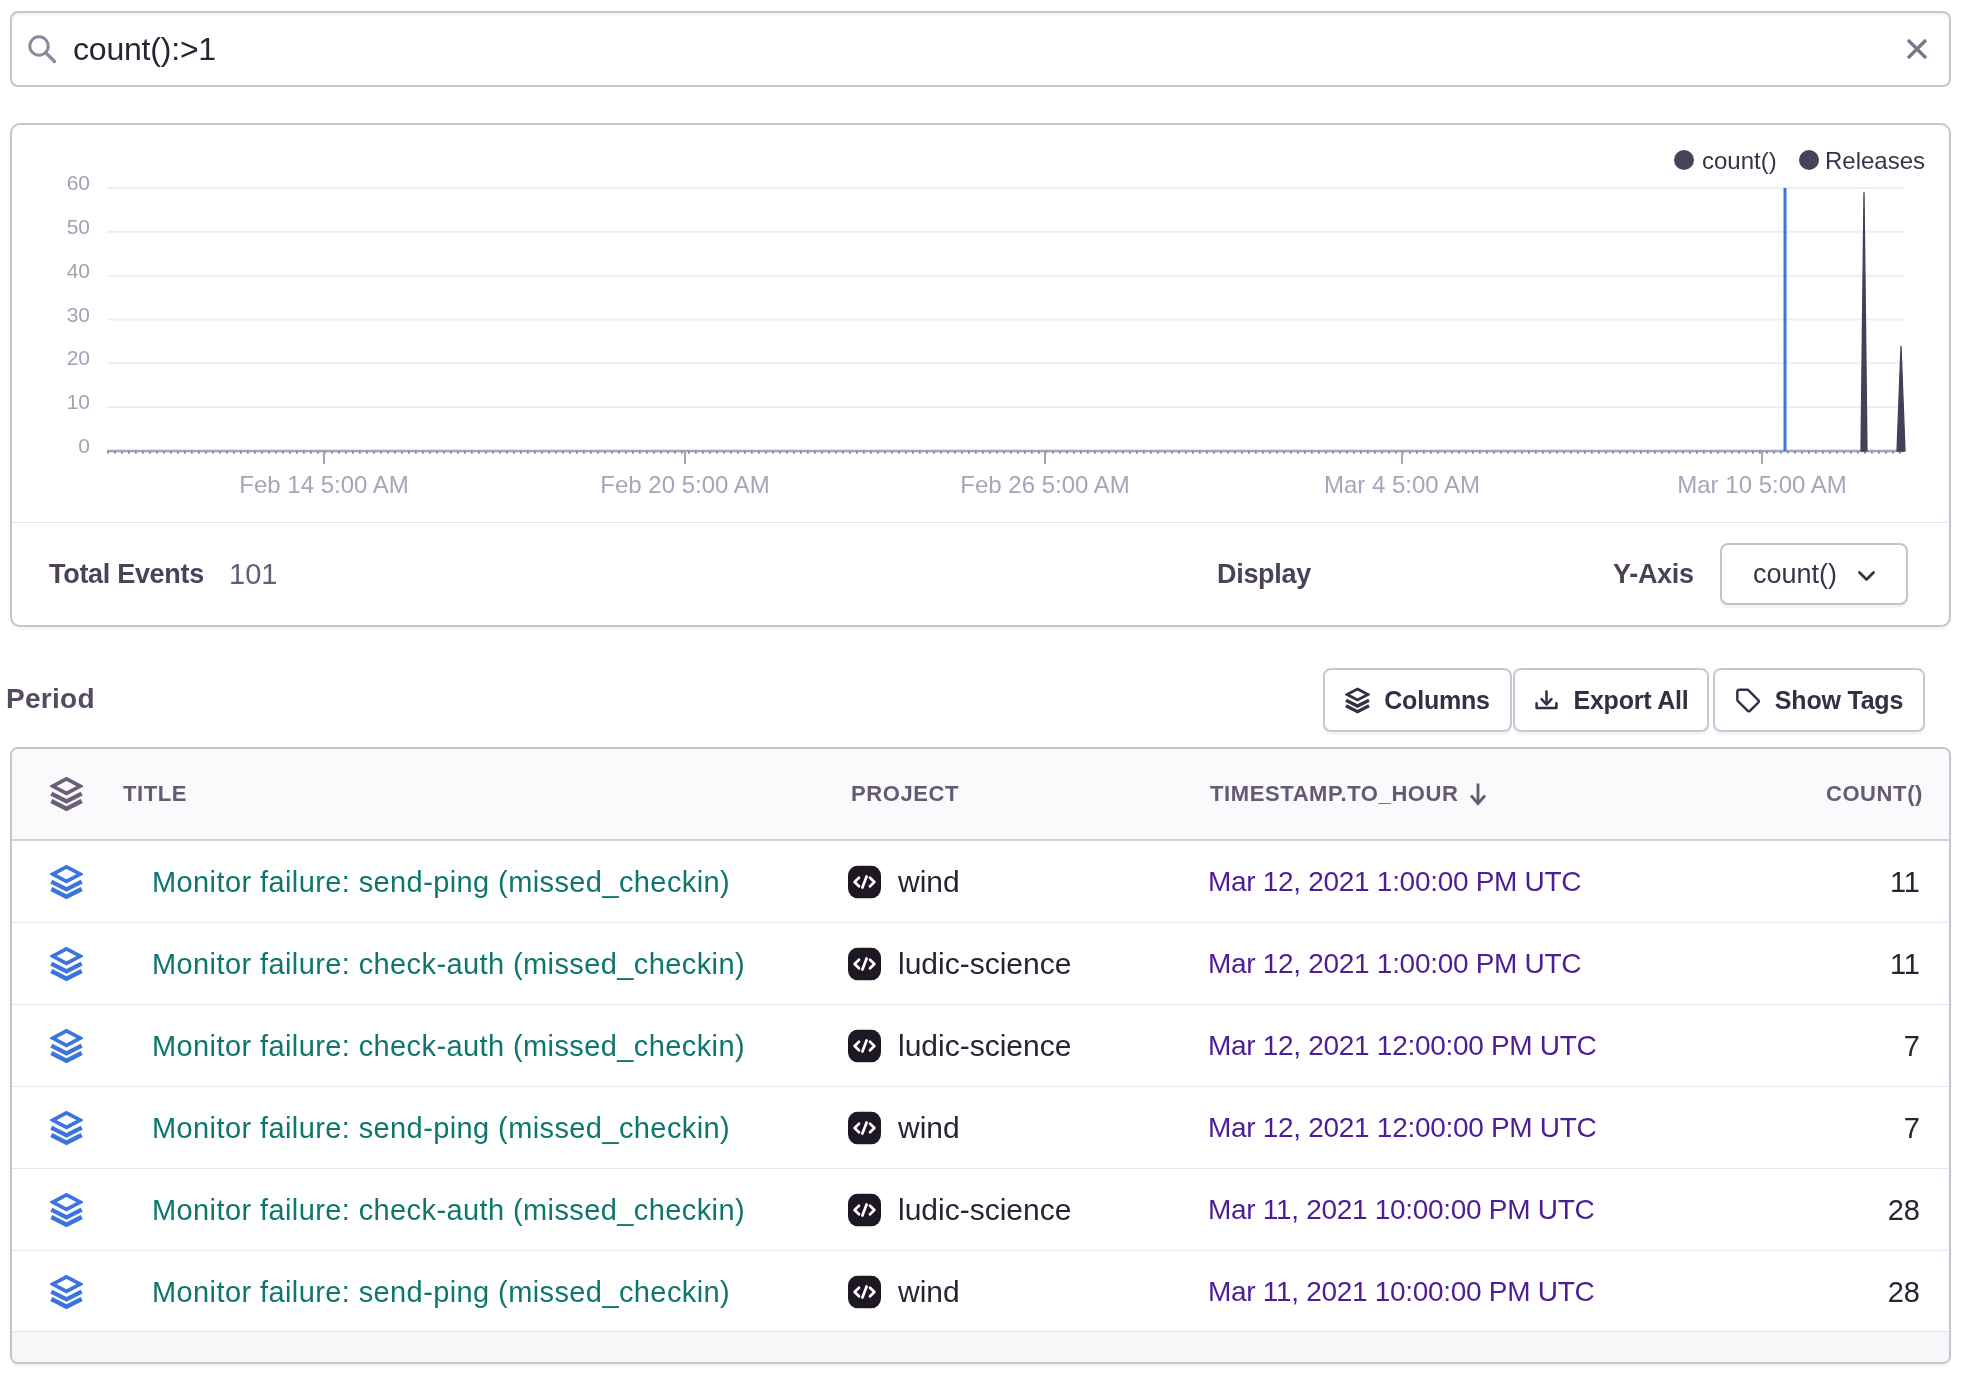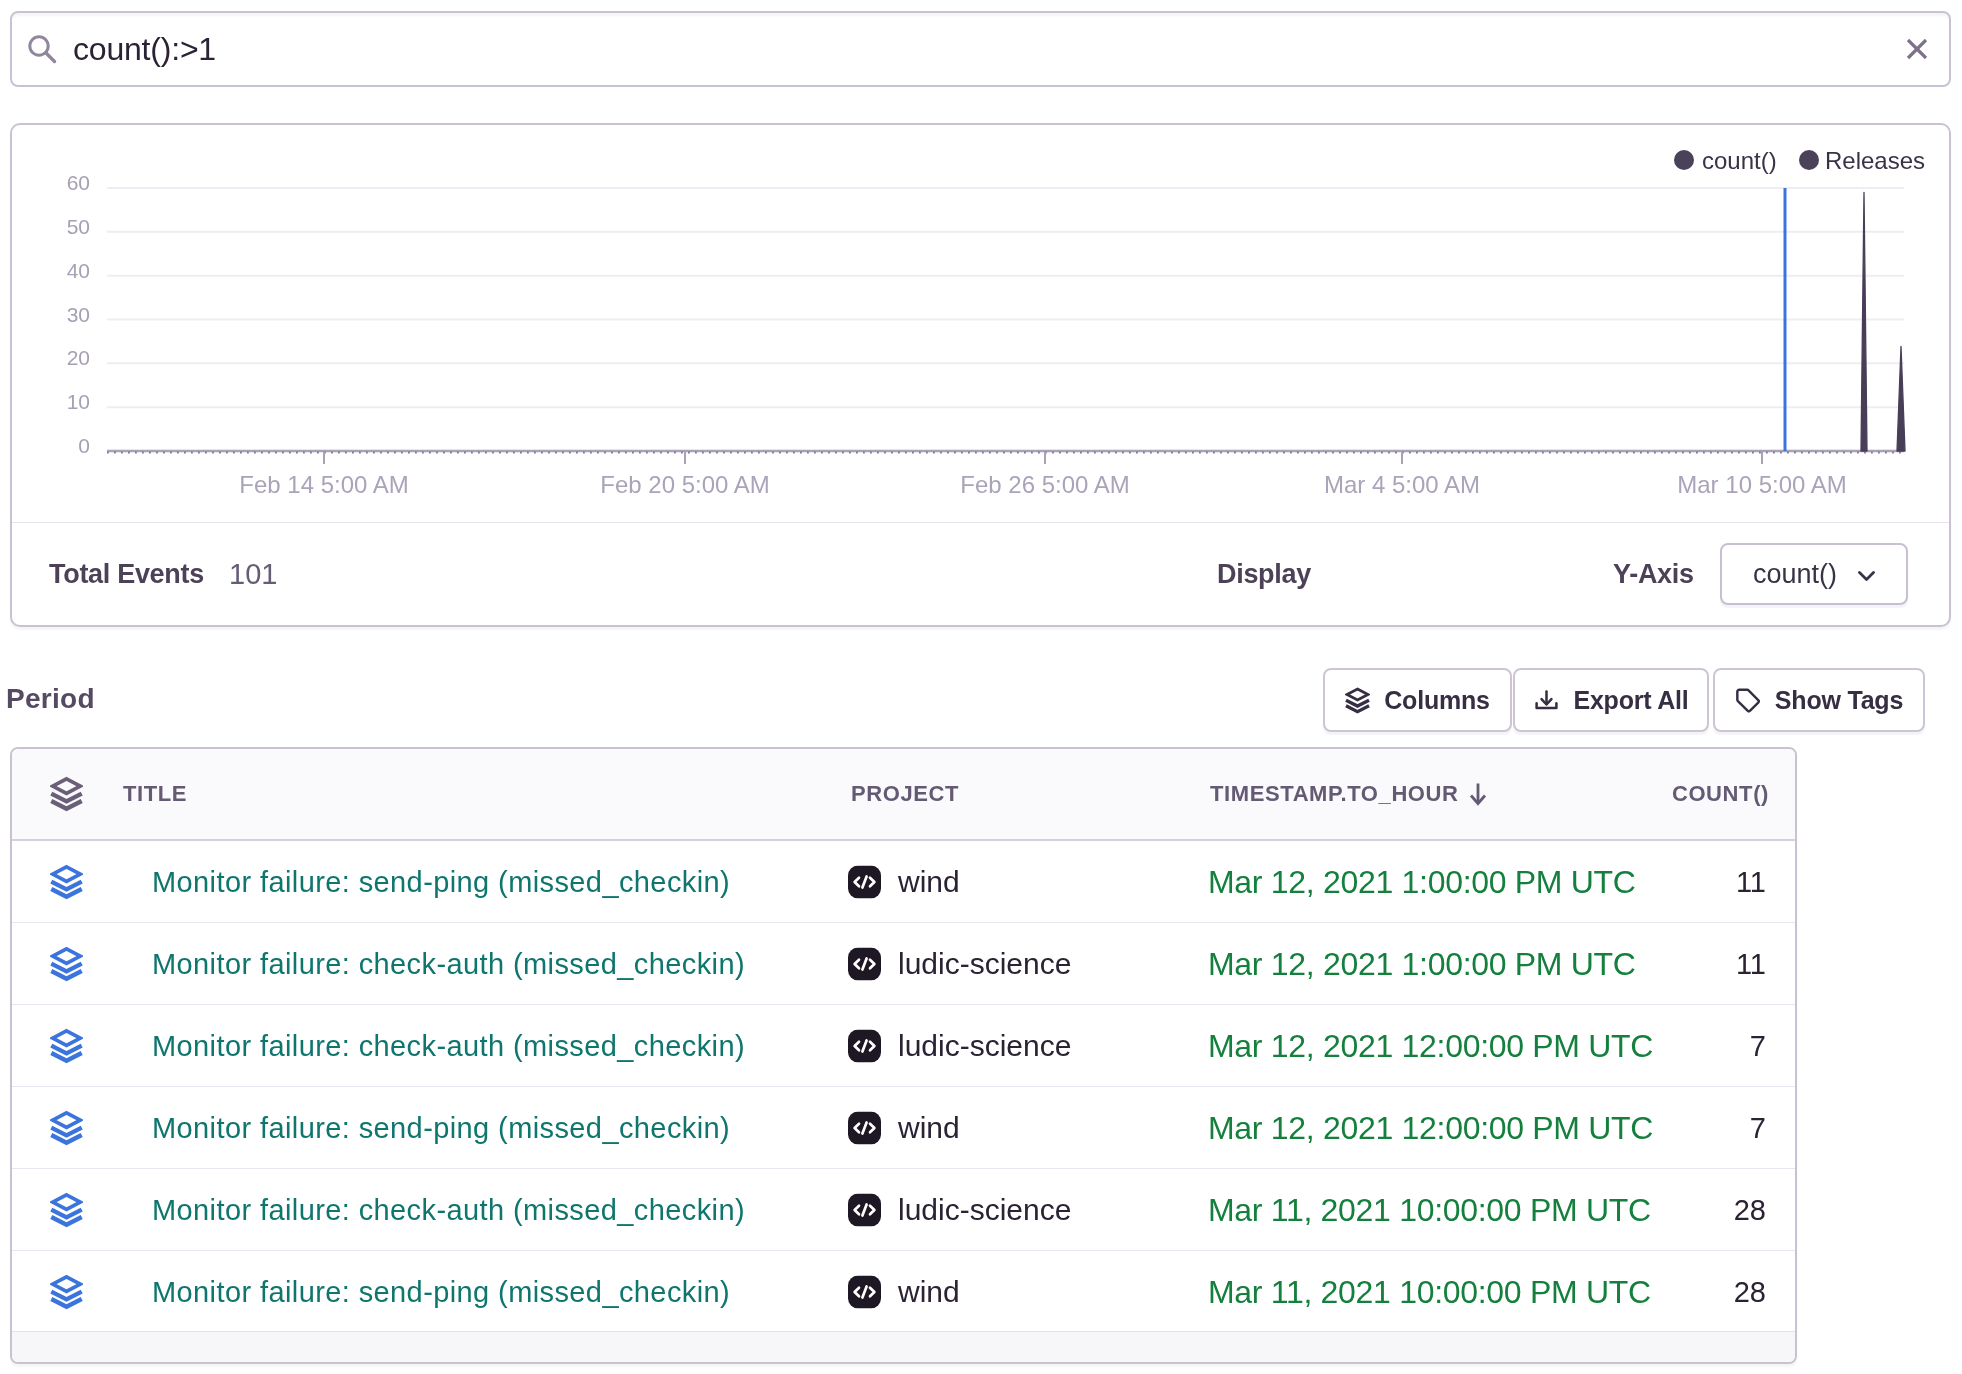--- a/index.html
+++ b/index.html
@@ -27,37 +27,37 @@
     font-size:27px; font-weight:500; color:#3a3246;
     box-shadow:0 3px 1px rgba(64,51,82,0.06); }
 
   
   .btn { display:inline-flex; align-items:center; justify-content:center;
     height:64px; border:2px solid #cdc5d6; border-radius:8px; background:#fff;
     font-size:25px; font-weight:bold; letter-spacing:-0.2px; color:#362e42;
     box-shadow:0 3px 1px rgba(64,51,82,0.06); }
 
   
-  #tablepanel { left:10px; top:747px; width:1787px; height:617px; background:#fff;
+  #tablepanel { left:10px; top:747px; width:1941px; height:617px; background:#fff;
     border:2px solid #cac2d3; border-radius:8px; overflow:hidden;
     box-shadow:0 3px 2px rgba(64,51,82,0.05); }
   #thead { position:absolute; left:0; right:0; top:0; height:92px; background:#faf9fb;
     border-bottom:2px solid #d6cfdd; }
   .hcell { position:absolute; top:50%; transform:translateY(-50%);
     font-size:22px; font-weight:bold; color:#645a73; letter-spacing:0.6px; }
   .trow { position:absolute; left:0; right:0; height:82px; border-bottom:1px solid #eae6ef; background:#fff; }
   .ticon { position:absolute; left:38px; top:50%; transform:translateY(-50%); width:33px; height:36px; }
   .title { position:absolute; left:108px; top:50%; transform:translateY(-50%);
     font-size:29px; letter-spacing:0.4px; color:#0f766e;margin-left:32px; }
   .badge { position:absolute; left:836px; top:50%; transform:translateY(-50%);
     width:33px; height:33px; }
   .proj { position:absolute; left:886px; top:50%; transform:translateY(-50%);
     font-size:30px; color:#2b2233; }
   .ts { position:absolute; left:1196px; top:50%; transform:translateY(-50%);
-    font-size:32px; letter-spacing:-0.3px; color:#15803d; }
+    font-size:28px; letter-spacing:-0.3px; color:#4c1d95; }
   .cnt { position:absolute; right:29px; top:50%; transform:translateY(-50%);
     font-size:29px; color:#2b2233; }
   #tfoot { position:absolute; left:0; right:0; bottom:0; height:31px;
     background:#f7f6f9; border-top:1px solid #e4dfe9; }
 </style>
 </head>
 <body>
 
 <svg width="0" height="0" style="position:absolute">
   <defs>

